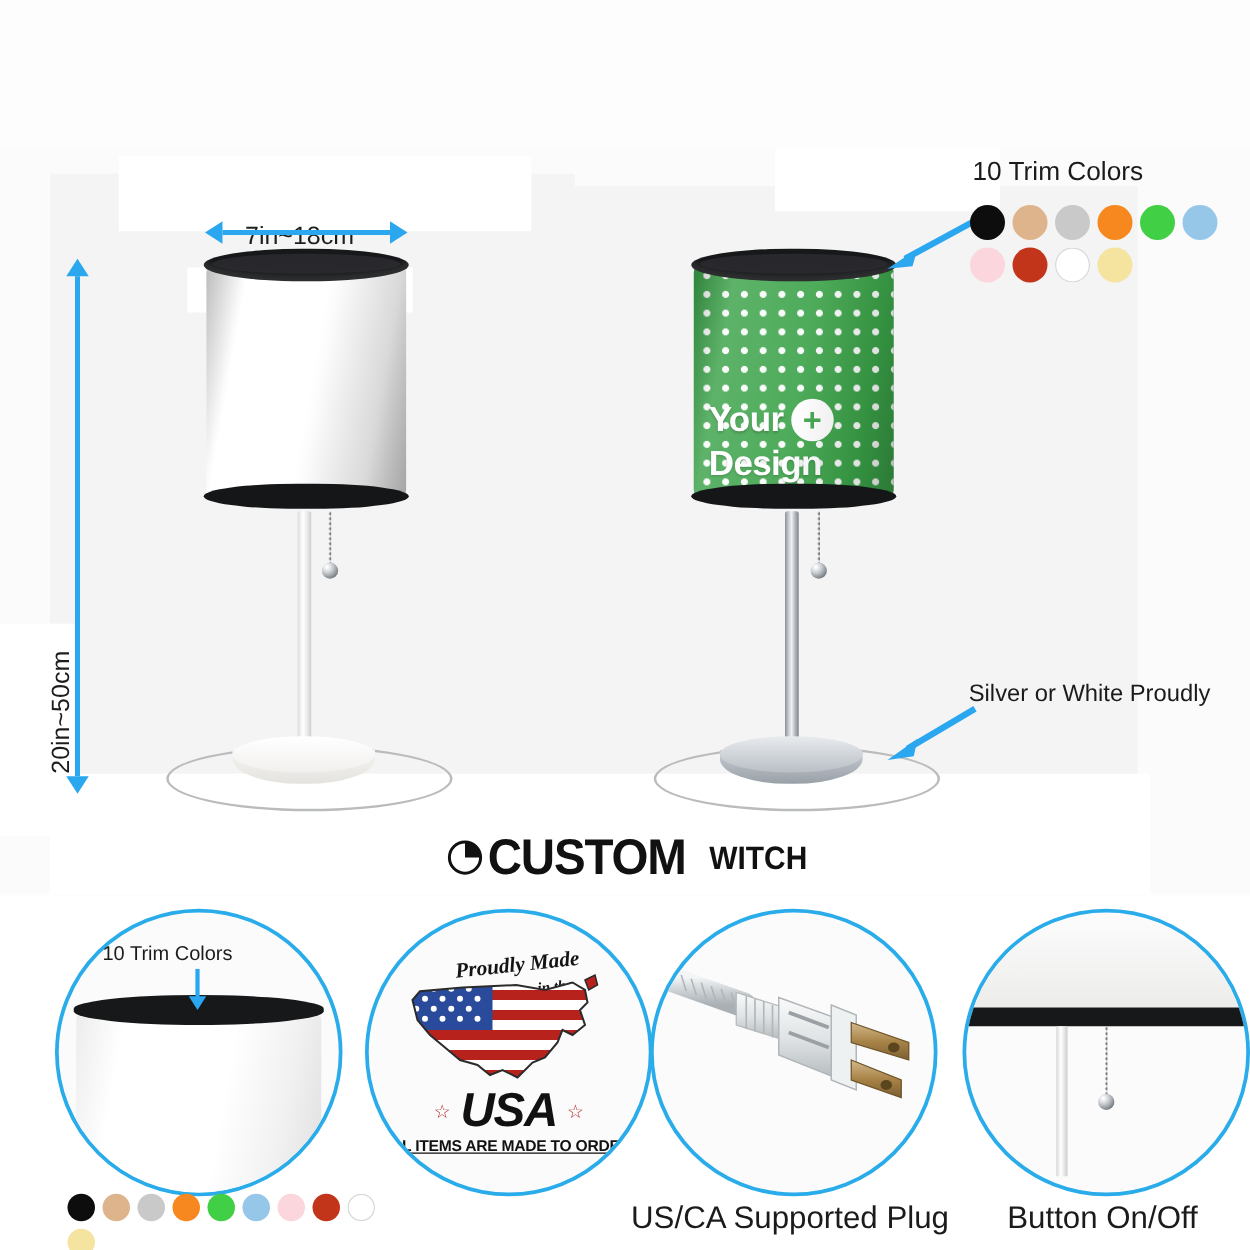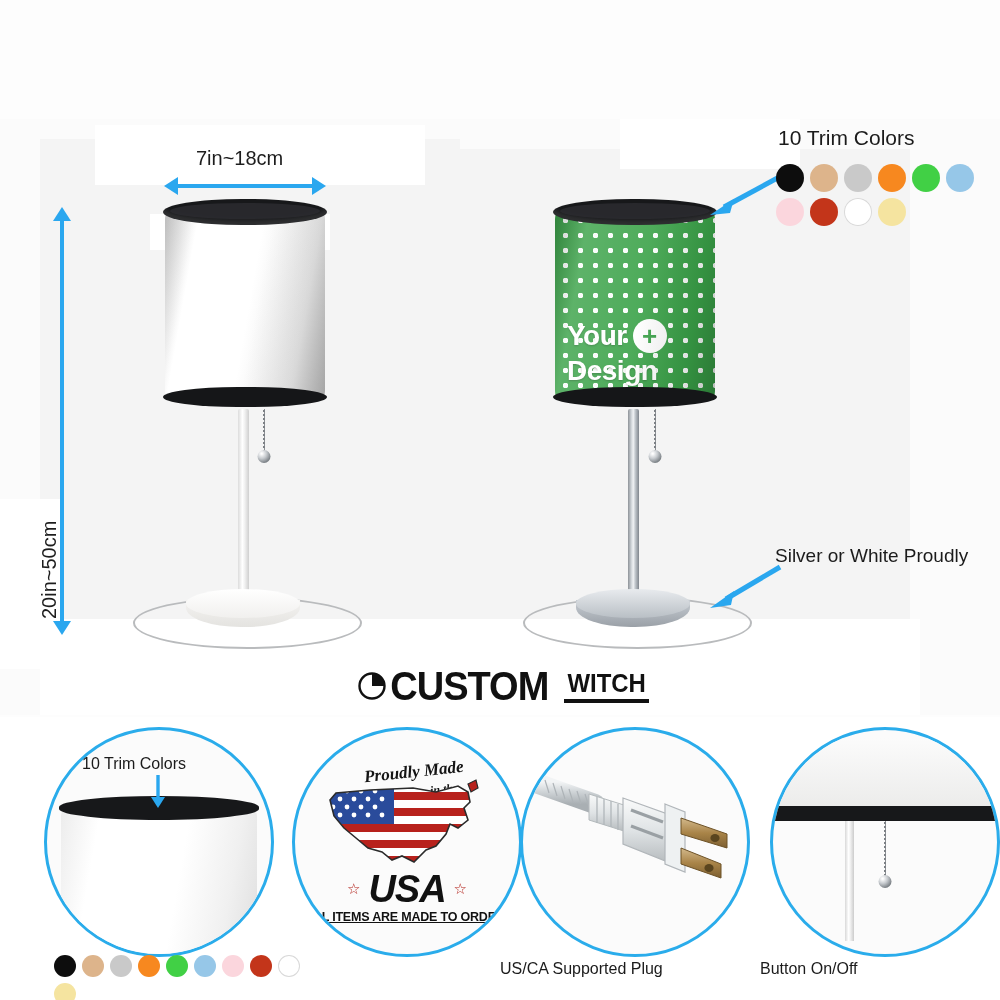--- a/index.html
+++ b/index.html
@@ -124,21 +124,21 @@
     background:radial-gradient(circle at 32% 28%, #ffffff 4%, #c6cace 38%, #6e7479 80%, #494d52 100%);
   }
 
   
   .dim-h{position:absolute;height:20px;display:flex;align-items:center;}
   .dim-h .line{flex:1;height:4px;background:#2aa7ef;}
   .dim-h .ah-l,.dim-h .ah-r{width:0;height:0;border-top:9px solid transparent;border-bottom:9px solid transparent;}
   .dim-h .ah-l{border-right:14px solid #2aa7ef;}
   .dim-h .ah-r{border-left:14px solid #2aa7ef;}
   .dim-h-label{
-    position:absolute;font-size:20px;color:#1d1d1d;font-weight:500;white-space:nowrap;
+    position:absolute;font-size:20px;color:#1d1d1d;font-weight:500;white-space:nowrap;margin-top:31px;
   }
 
   .dim-v{position:absolute;width:20px;display:flex;flex-direction:column;align-items:center;}
   .dim-v .line{flex:1;width:4px;background:#2aa7ef;}
   .dim-v .ah-t,.dim-v .ah-b{width:0;height:0;border-left:9px solid transparent;border-right:9px solid transparent;}
   .dim-v .ah-t{border-bottom:14px solid #2aa7ef;}
   .dim-v .ah-b{border-top:14px solid #2aa7ef;}
   .dim-v-label{
     position:absolute;font-size:20px;color:#1d1d1d;font-weight:500;white-space:nowrap;
     transform:rotate(-90deg);transform-origin:left top;
@@ -161,36 +161,36 @@
   }
   .brand-c{
     position:relative;width:38px;height:38px;margin-right:-3px;
   }
   .brand-c svg{display:block;}
   .brand-custom{
     font-family:"Liberation Sans", sans-serif;
     font-weight:bold;font-size:40px;letter-spacing:-1px;color:#111;
     transform:scaleX(0.95);line-height:1;
   }
-  .brand-witch-wrap{display:flex;flex-direction:column;align-items:stretch;margin-left:11px;}
+  .brand-witch-wrap{display:flex;flex-direction:row;align-items:stretch;margin-left:11px;}
   .brand-witch{
     font-family:"Liberation Sans", sans-serif;
     font-weight:bold;font-size:26px;letter-spacing:0px;color:#111;line-height:1;
     transform:scaleX(0.92);
   }
   .brand-rule{height:4px;background:#111;margin-top:3px;}
 
   
   .bottom{position:absolute;left:0;top:717px;width:1000px;height:283px;background:#ffffff;}
   .circle{
     position:absolute;border-radius:50%;border:3px solid #2aaceb;
     background:#fbfbfb;overflow:hidden;
   }
   .circle-caption{
-    position:absolute;font-size:16px;color:#1b1b1b;white-space:nowrap;text-align:left;
+    position:absolute;font-size:25px;color:#1b1b1b;white-space:nowrap;text-align:center;
   }
   .mini-label{position:absolute;font-size:16px;color:#1b1b1b;white-space:nowrap;}
 
   
   .c1-shade{
     position:absolute;left:14px;top:78px;width:196px;height:160px;
     background:linear-gradient(100deg,#ececec 0%,#ffffff 18%,#ffffff 58%,#f0f0f0 82%,#dedede 100%);
     border-radius:8px 8px 0 0;
   }
   .c1-trim{

